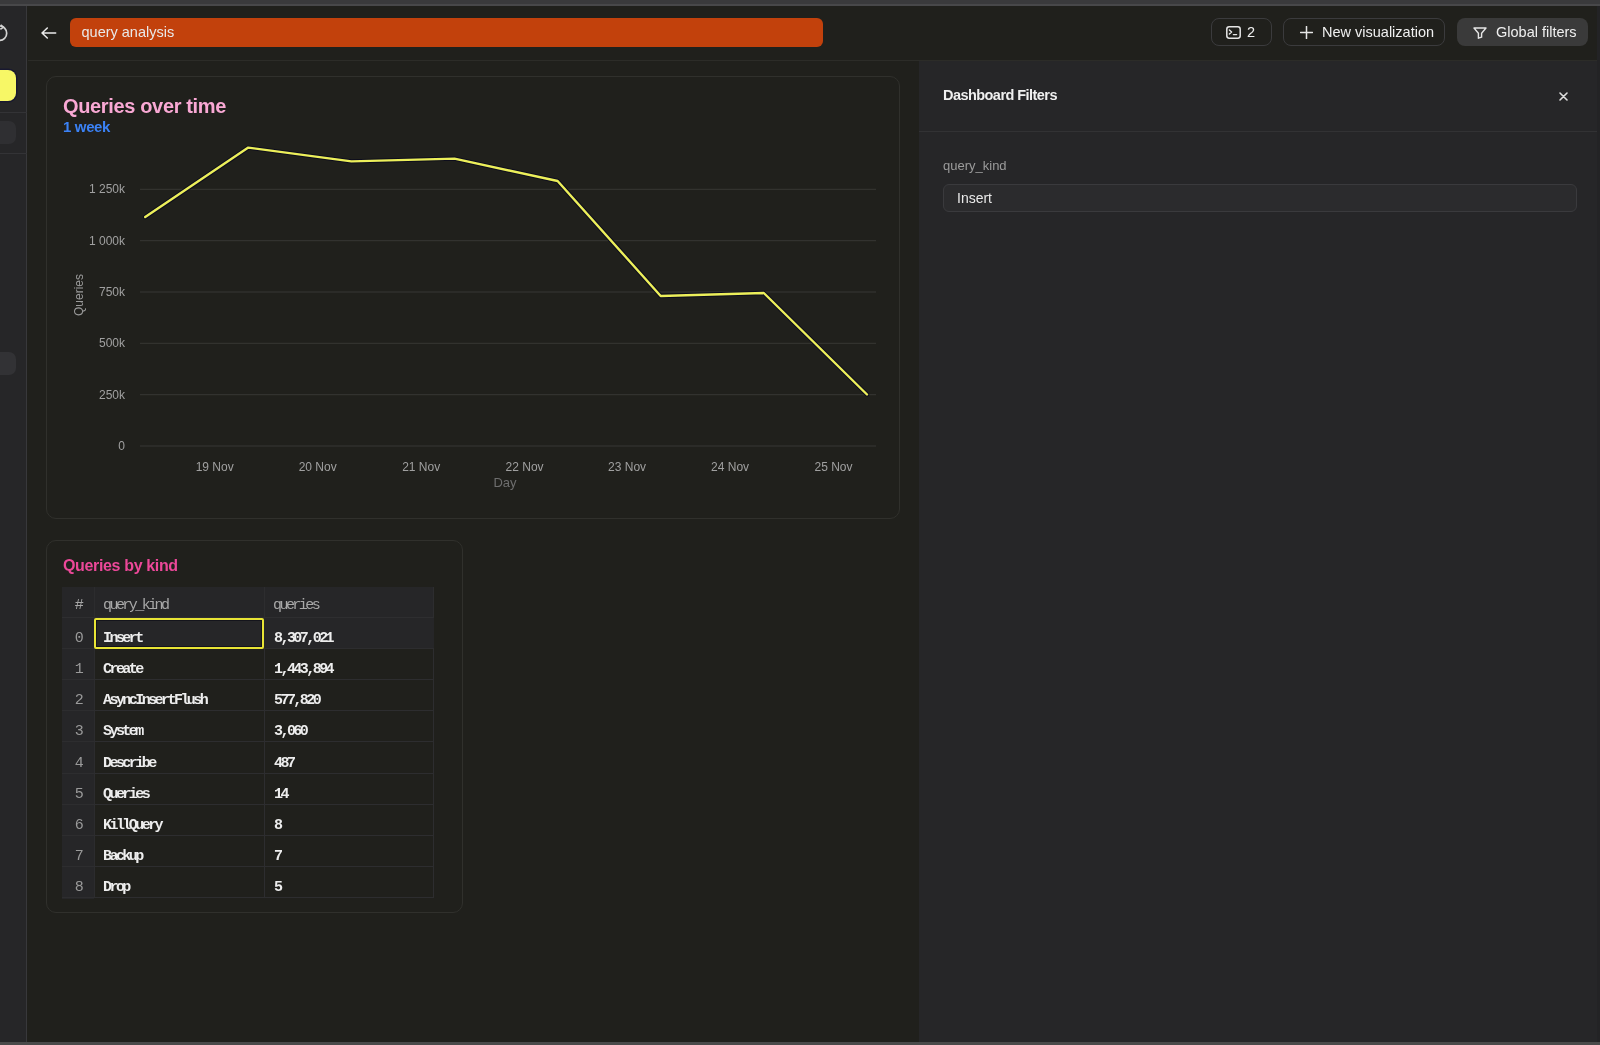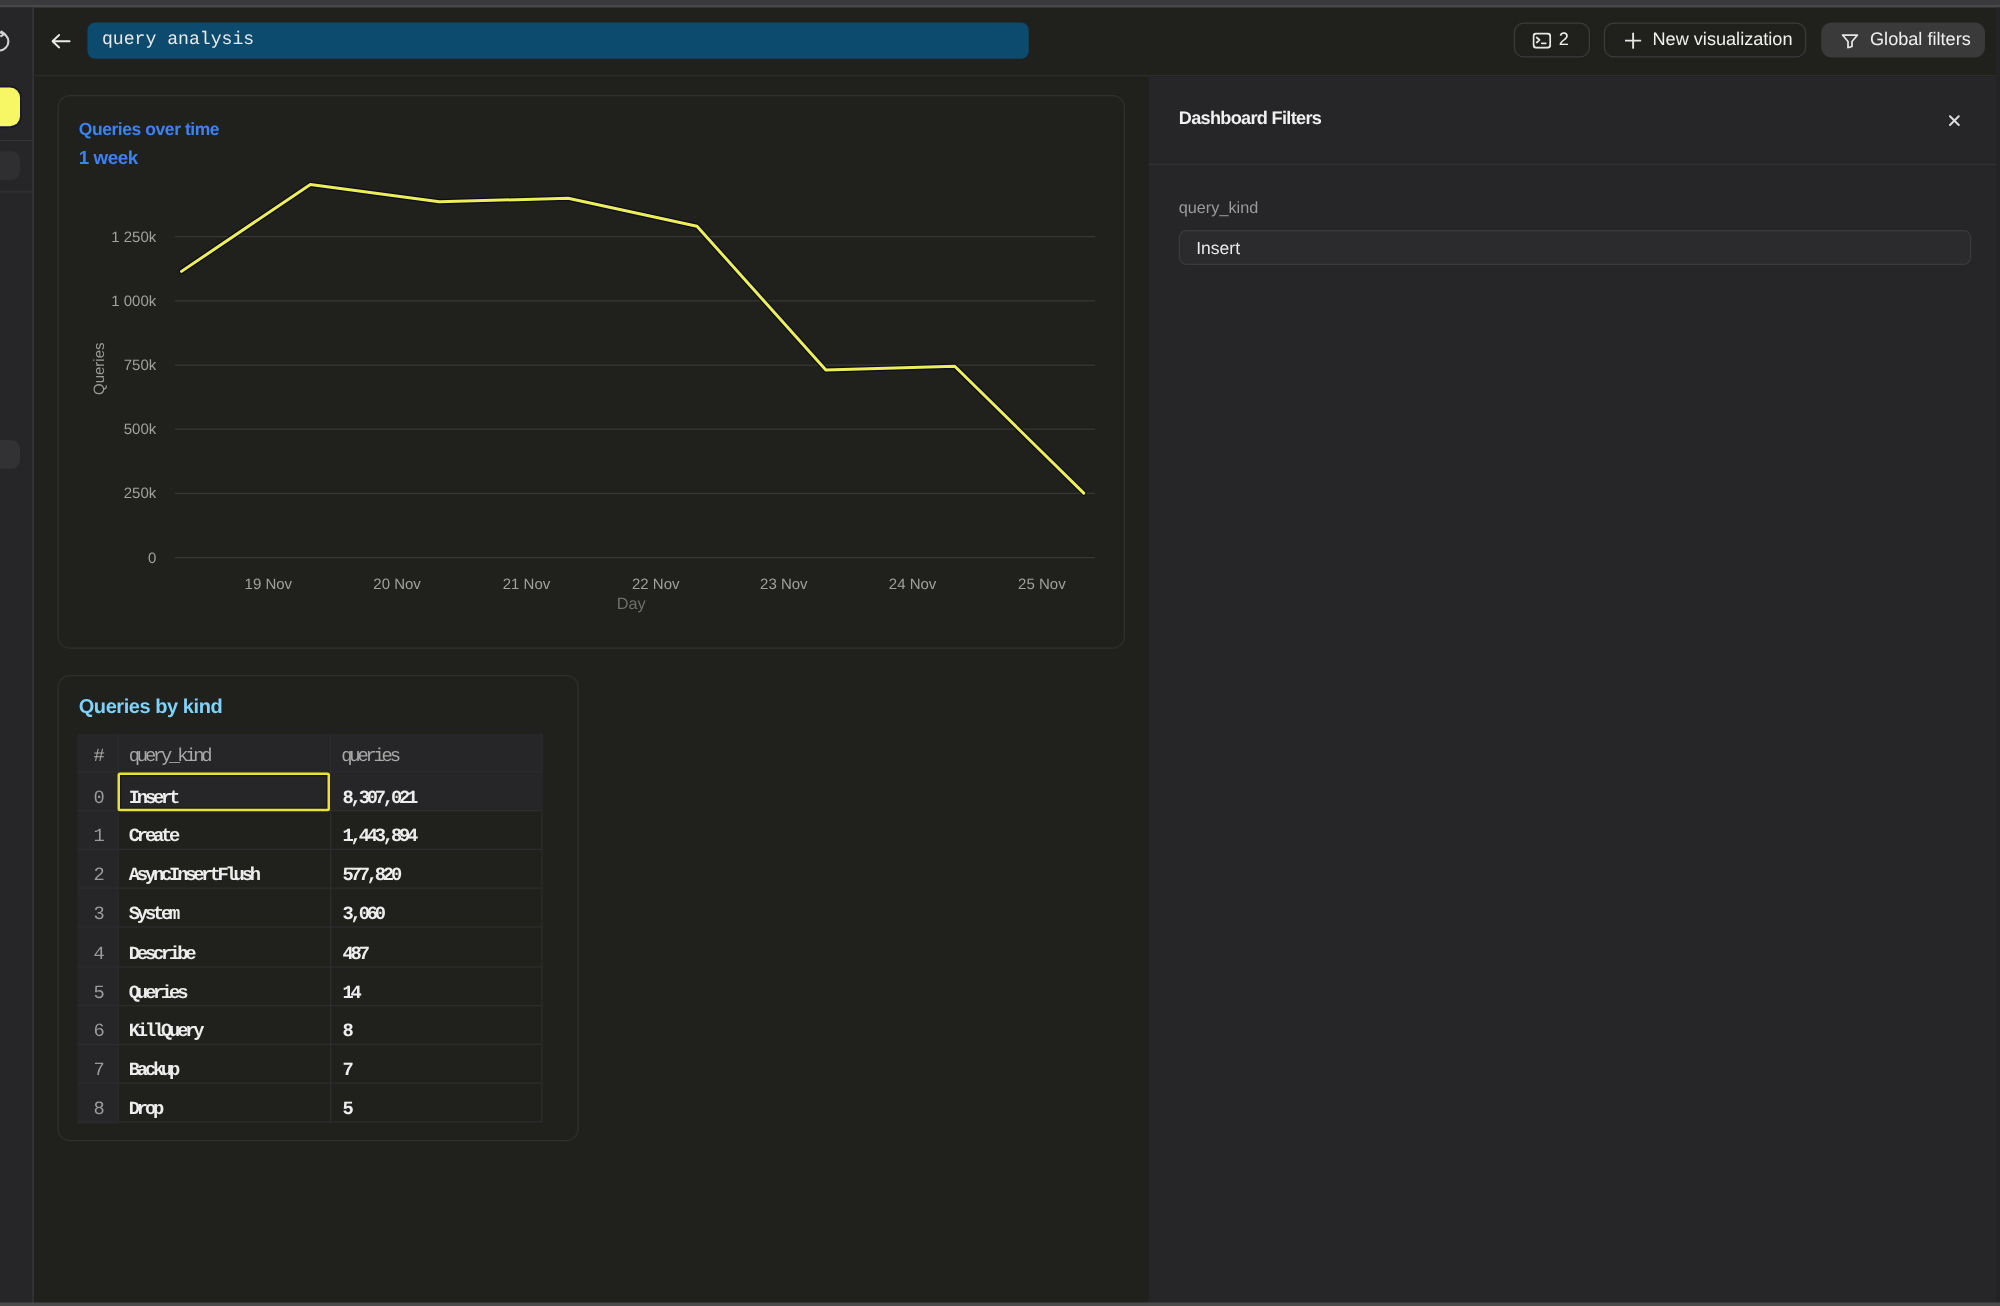--- a/index.html
+++ b/index.html
@@ -29,21 +29,21 @@
 
 <svg class="abs" style="left:-9px;top:24px;" width="18" height="18" viewBox="0 0 18 18">
   <circle cx="8.5" cy="9.2" r="7.2" fill="none" stroke="#d2d2d2" stroke-width="1.7"></circle>
   <path d="M 9.6 0.9 L 12.6 3.1 L 9.3 5.3" fill="none" stroke="#d2d2d2" stroke-width="1.7" stroke-linejoin="round"></path>
 </svg>
 
 <svg class="abs" style="left:41px;top:26.5px;" width="16" height="12" viewBox="0 0 16 12">
   <path d="M 1 6 H 14.7 M 6.3 1 L 1 6 L 6.3 11" fill="none" stroke="#eaeaea" stroke-width="1.5" stroke-linecap="round" stroke-linejoin="round"></path>
 </svg>
 
-<div class="abs" style="left:69.5px;top:18px;width:753px;height:29px;background:#0c4a6e;border-radius:6px;color:#e9e9e9;font-size:14.5px;line-height:29px;padding-left:12px;font-family:Liberation Mono, monospace;">query analysis</div>
+<div class="abs" style="left:69.5px;top:18px;width:753px;height:29px;background:#c2410c;border-radius:6px;color:#e9e9e9;font-size:14.5px;line-height:29px;padding-left:12px;">query analysis</div>
 
 <div class="abs" style="left:1211px;top:18px;width:61px;height:28px;border:1px solid #3b3b3d;border-radius:8px;"></div>
 <svg class="abs" style="left:1226px;top:25.5px;" width="15" height="13" viewBox="0 0 15 13">
   <rect x="0.8" y="0.8" width="13.4" height="11.4" rx="2.4" fill="none" stroke="#e6e6e6" stroke-width="1.5"></rect>
   <path d="M 3.4 4 L 5.6 6 L 3.4 8" fill="none" stroke="#e6e6e6" stroke-width="1.4" stroke-linecap="round" stroke-linejoin="round"></path>
   <path d="M 7.4 8.6 H 10.6" stroke="#e6e6e6" stroke-width="1.4" stroke-linecap="round"></path>
 </svg>
 <div class="abs" style="left:1247px;top:18px;width:20px;height:28px;line-height:28px;color:#f0f0f0;font-size:14.5px;">2</div>
 
 <div class="abs" style="left:1283px;top:18px;width:162px;height:28px;border:1px solid #3b3b3d;border-radius:8px;"></div>
@@ -52,21 +52,21 @@
 </svg>
 <div class="abs" style="left:1322px;top:18px;height:40px;line-height:28px;color:#f0f0f0;font-size:14.5px;">New visualization</div>
 
 <div class="abs" style="left:1457px;top:18px;width:131px;height:28px;background:#3a3a3a;border-radius:8px;"></div>
 <svg class="abs" style="left:1473px;top:26.5px;" width="14" height="12" viewBox="0 0 14 12">
   <path d="M 1 1 H 13 L 8.6 6.2 V 10.2 L 5.4 11.2 V 6.2 Z" fill="none" stroke="#e6e6e6" stroke-width="1.4" stroke-linejoin="round"></path>
 </svg>
 <div class="abs" style="left:1496px;top:18px;height:28px;line-height:28px;color:#f0f0f0;font-size:14.5px;">Global filters</div>
 
 <div class="abs" style="left:46px;top:76px;width:854px;height:443px;background:#20201c;border:1px solid #30302c;border-radius:10px;"></div>
-<div class="abs" style="left:63px;top:95px;font-size:14px;font-weight:700;letter-spacing:-0.35px;color:#3b82f6;">Queries over time</div>
+<div class="abs" style="left:63px;top:95px;font-size:20px;font-weight:700;letter-spacing:-0.35px;color:#f9a8d4;">Queries over time</div>
 <div class="abs" style="left:63px;top:118px;font-size:15px;font-weight:700;letter-spacing:-0.35px;color:#3b82f6;">1 week</div>
 
 <svg class="abs" style="left:46px;top:76px;" width="854" height="443" viewBox="0 0 854 443">
 
   <g stroke="#373734" stroke-width="1">
     <line x1="94" y1="113.3" x2="830" y2="113.3"></line>
     <line x1="94" y1="164.7" x2="830" y2="164.7"></line>
     <line x1="94" y1="216.0" x2="830" y2="216.0"></line>
     <line x1="94" y1="267.3" x2="830" y2="267.3"></line>
     <line x1="94" y1="318.7" x2="830" y2="318.7"></line>
@@ -92,21 +92,21 @@
     <text x="787.5" y="395">25 Nov</text>
   </g>
   <text x="459" y="411" fill="#6e6e6e" font-size="13" text-anchor="middle">Day</text>
   <text x="37" y="219" fill="#9a9a9a" font-size="12" text-anchor="middle" transform="rotate(-90 37 219)">Queries</text>
 
   <polyline points="99.2,141.1 202.3,71.6 305.4,85.4 408.5,82.6 511.6,105 614.7,220 717.8,217 821,318.5" fill="none" stroke="#0d0d1c" stroke-width="4.4" stroke-linejoin="round" stroke-linecap="round"></polyline>
   <polyline points="99.2,141.1 202.3,71.6 305.4,85.4 408.5,82.6 511.6,105 614.7,220 717.8,217 821,318.5" fill="none" stroke="#ecef5a" stroke-width="2.4" stroke-linejoin="round" stroke-linecap="round"></polyline>
 </svg>
 
 <div class="abs" style="left:46px;top:540px;width:417px;height:373px;background:#20201c;border:1px solid #30302c;border-radius:10px;"></div>
-<div class="abs" style="left:63px;top:557px;font-size:16px;font-weight:700;letter-spacing:-0.35px;color:#7dd3fc;">Queries by kind</div>
+<div class="abs" style="left:63px;top:557px;font-size:16px;font-weight:700;letter-spacing:-0.35px;color:#ec4899;">Queries by kind</div>
 
 <div class="abs" style="left:62px;top:587px;width:372px;height:312px;font-family:'Liberation Mono',monospace;font-size:15px;letter-spacing:-2.55px;">
 
   <div class="abs" style="left:0;top:0;width:32px;height:312px;background:#262628;"></div>
 
   <div class="abs" style="left:0;top:0;width:372px;height:31px;background:#262628;border-bottom:1px solid #2e2e30;"></div>
   <div class="abs" style="left:0;top:1.5px;width:32px;height:31px;line-height:33px;text-align:center;color:#a8a8a8;">#</div>
   <div class="abs" style="left:41px;top:1.5px;height:31px;line-height:33px;color:#a8a8a8;">query_kind</div>
   <div class="abs" style="left:211px;top:1.5px;height:31px;line-height:33px;color:#a8a8a8;">queries</div>
 

